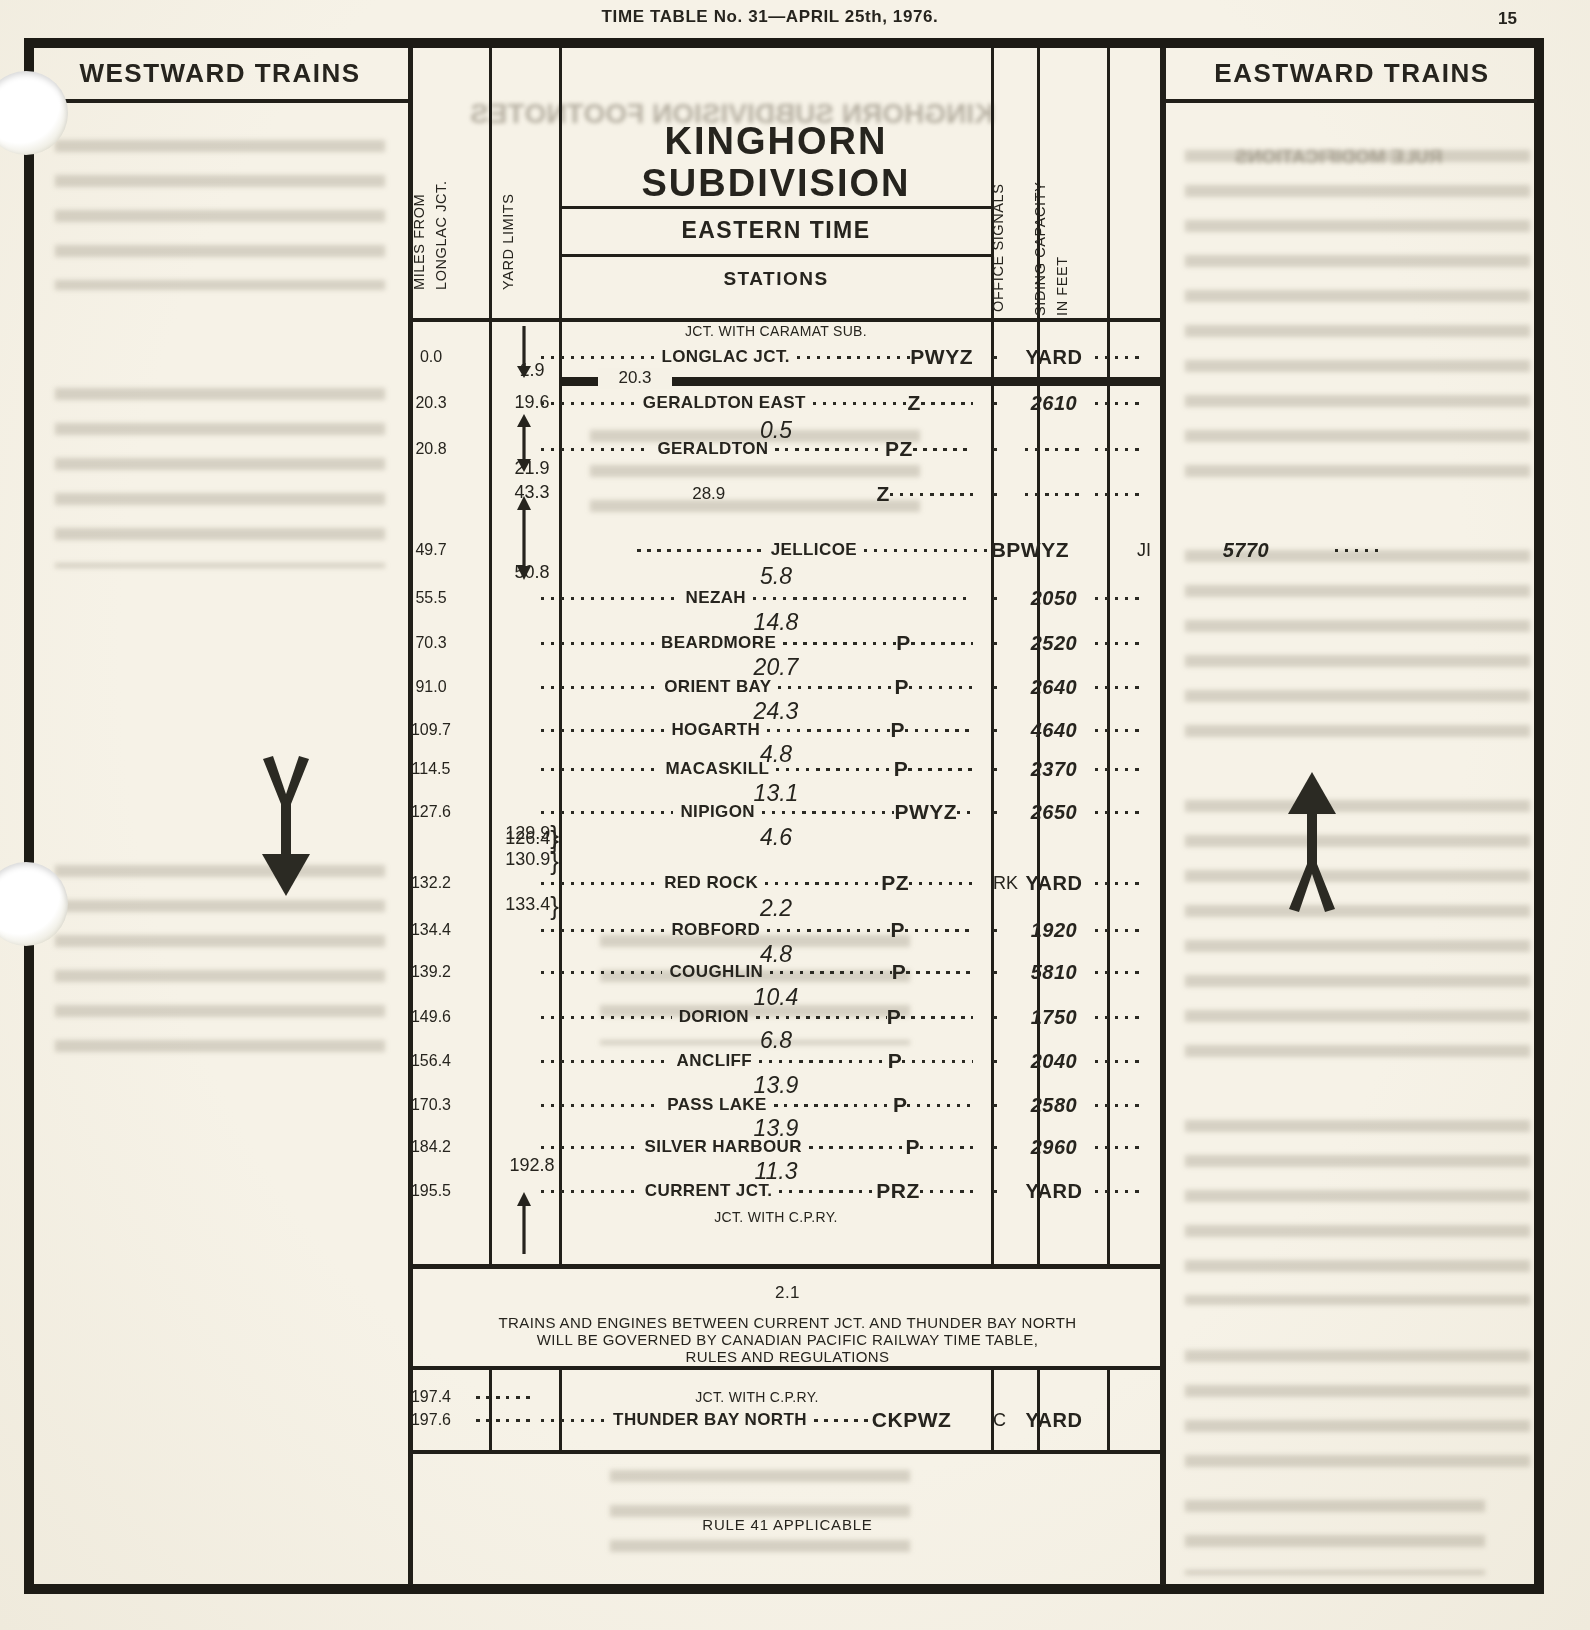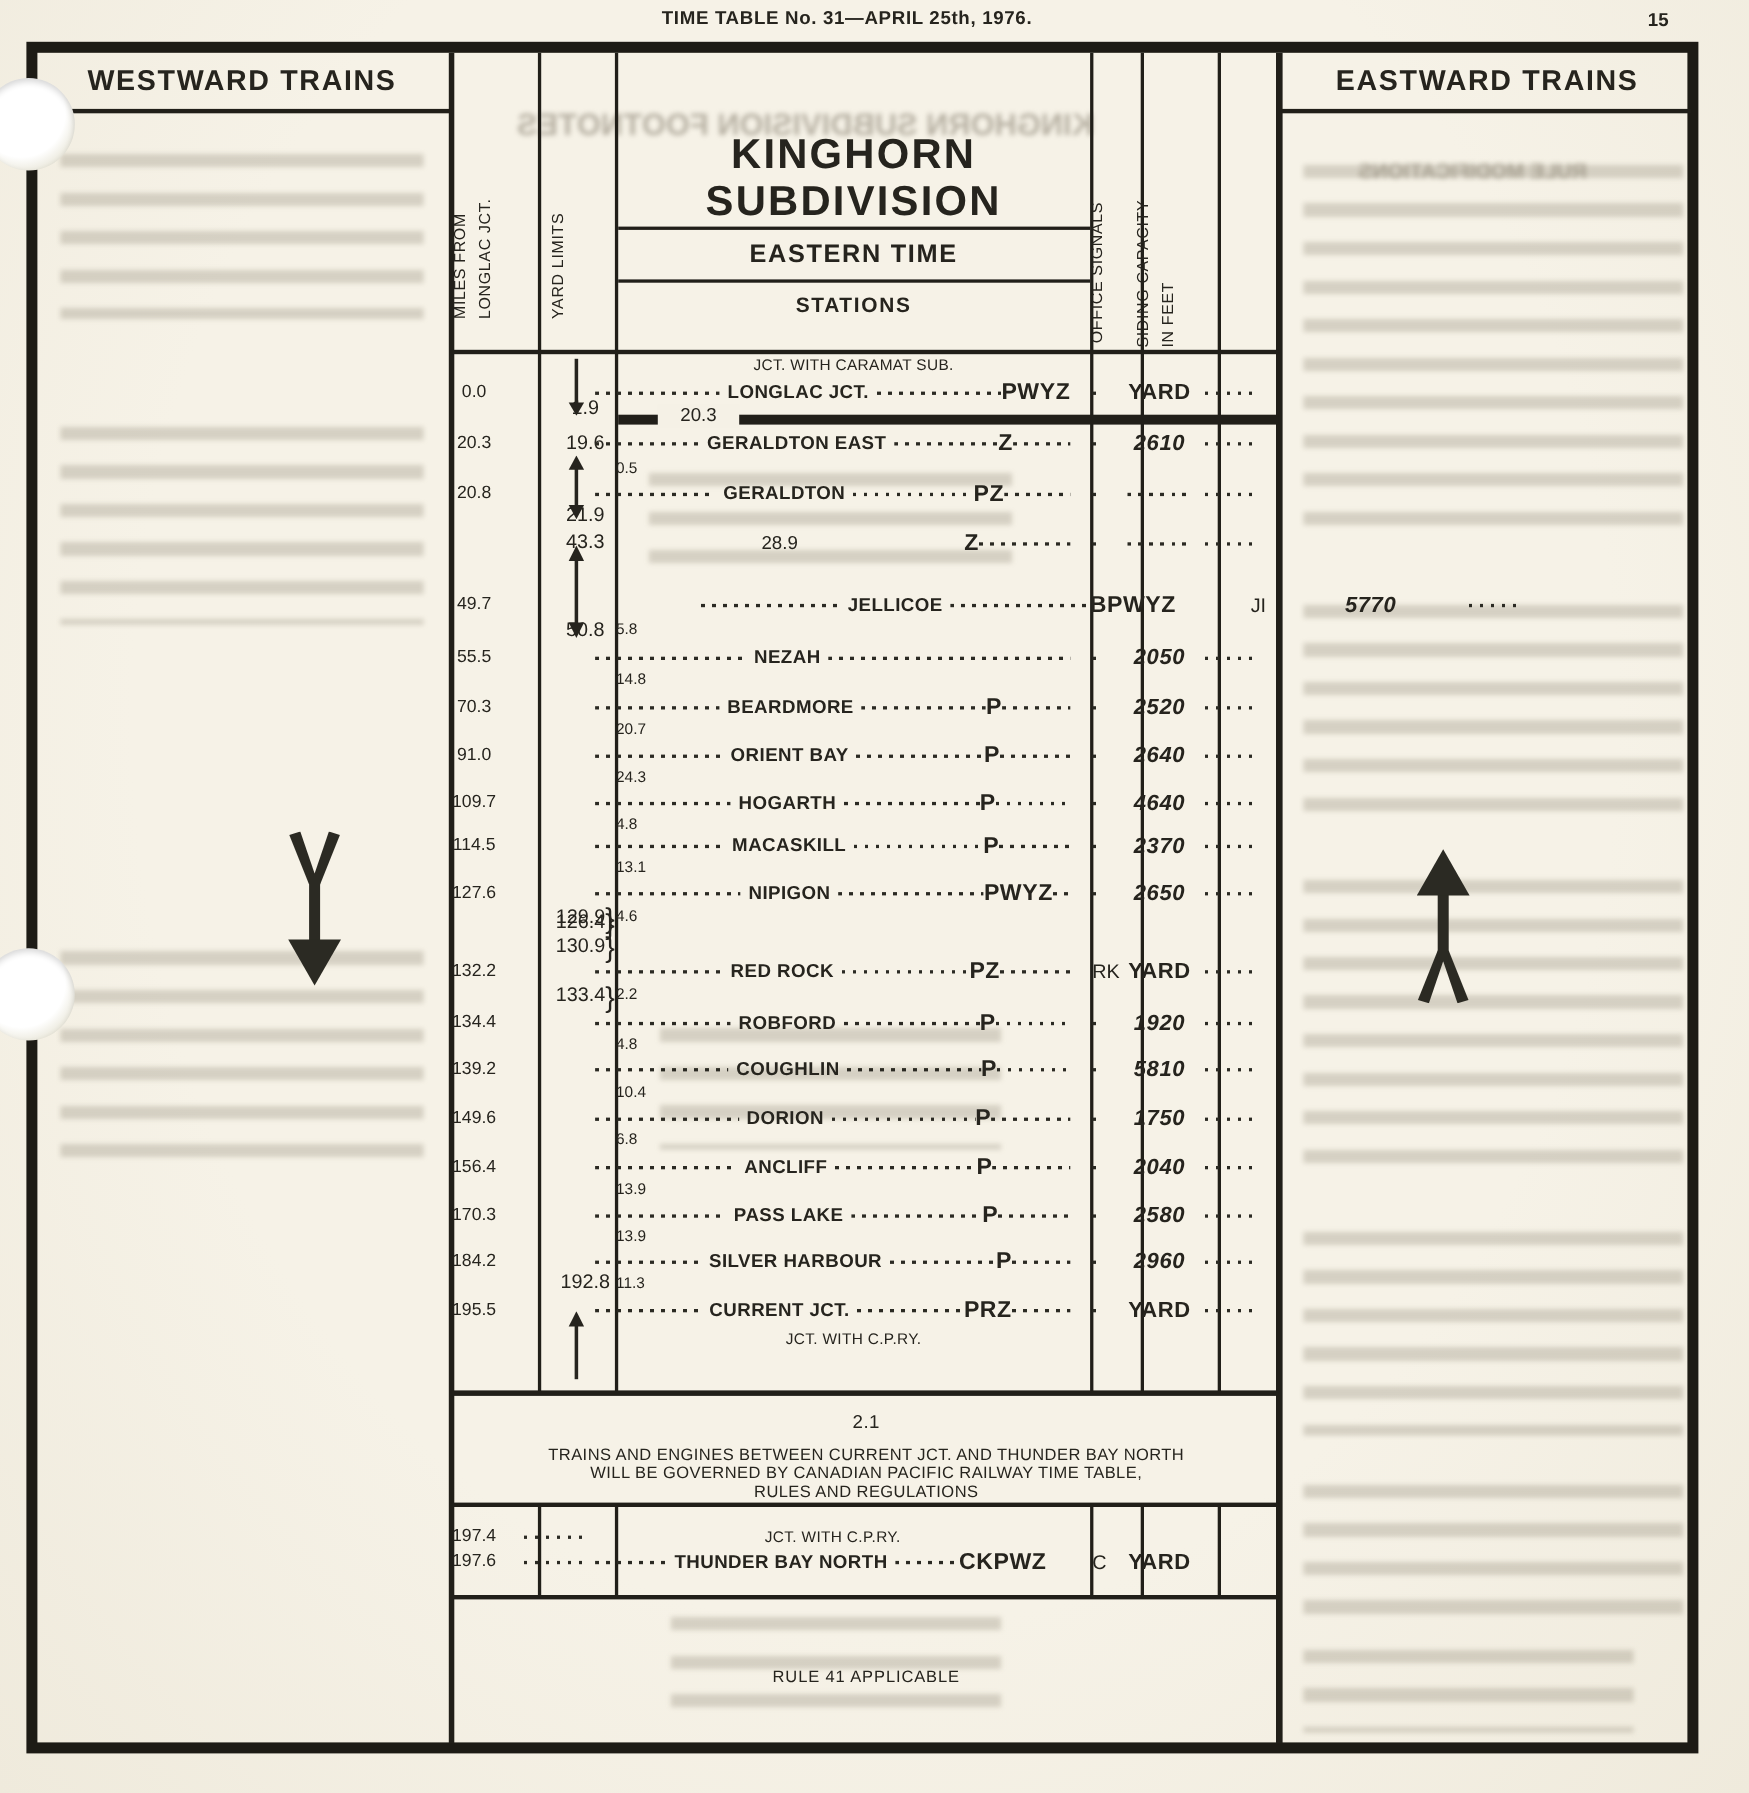--- a/index.html
+++ b/index.html
@@ -30,21 +30,21 @@
   .cc{width:46px;flex:none;display:flex;align-items:center;padding:0 20px;box-sizing:border-box;}
   .cp{width:70px;flex:none;display:flex;align-items:center;justify-content:center;}
   .ct{width:57px;flex:none;display:flex;align-items:center;padding:0 6px;box-sizing:border-box;}
   .name{font-weight:700;font-size:17px;letter-spacing:.4px;white-space:nowrap;padding:0 7px;}
   .sig{font-weight:700;font-size:21px;letter-spacing:.5px;white-space:nowrap;}
   .cap{font-weight:700;font-style:italic;font-size:20px;letter-spacing:.5px;}
   .cap.yard{font-style:normal;font-size:20px;}
   .dots{height:3px;flex:1;align-self:center;
         background:repeating-linear-gradient(90deg,#2b2a23 0 3.5px,transparent 3.5px 10px);}
   .d05{flex:.55;} .d015{flex:.12;}
-  .gap{position:absolute;left:560px;width:432px;text-align:left;font-size:14px;}
+  .gap{position:absolute;left:560px;width:432px;text-align:center;font-size:23px;font-style:italic;}
   .gap-inline{font-size:17px;}
   .ymark{position:absolute;left:494px;width:76px;text-align:center;font-size:18px;white-space:nowrap;}
   .brace{font-size:26px;font-weight:400;vertical-align:-5px;}
   .small-note{font-size:14px;letter-spacing:.3px;}
   .note-c{position:absolute;text-align:center;font-size:15px;letter-spacing:.4px;line-height:17px;}
   
   .bleed{position:absolute;transform:scaleX(-1);filter:blur(2.2px);
          color:rgba(114,107,90,.48);font-weight:700;white-space:nowrap;z-index:0;}
   .bleedbars{position:absolute;filter:blur(2.6px);z-index:0;
          background:repeating-linear-gradient(180deg,transparent 0 10px,rgba(126,118,99,.27) 10px 22px,transparent 22px 35px);}

